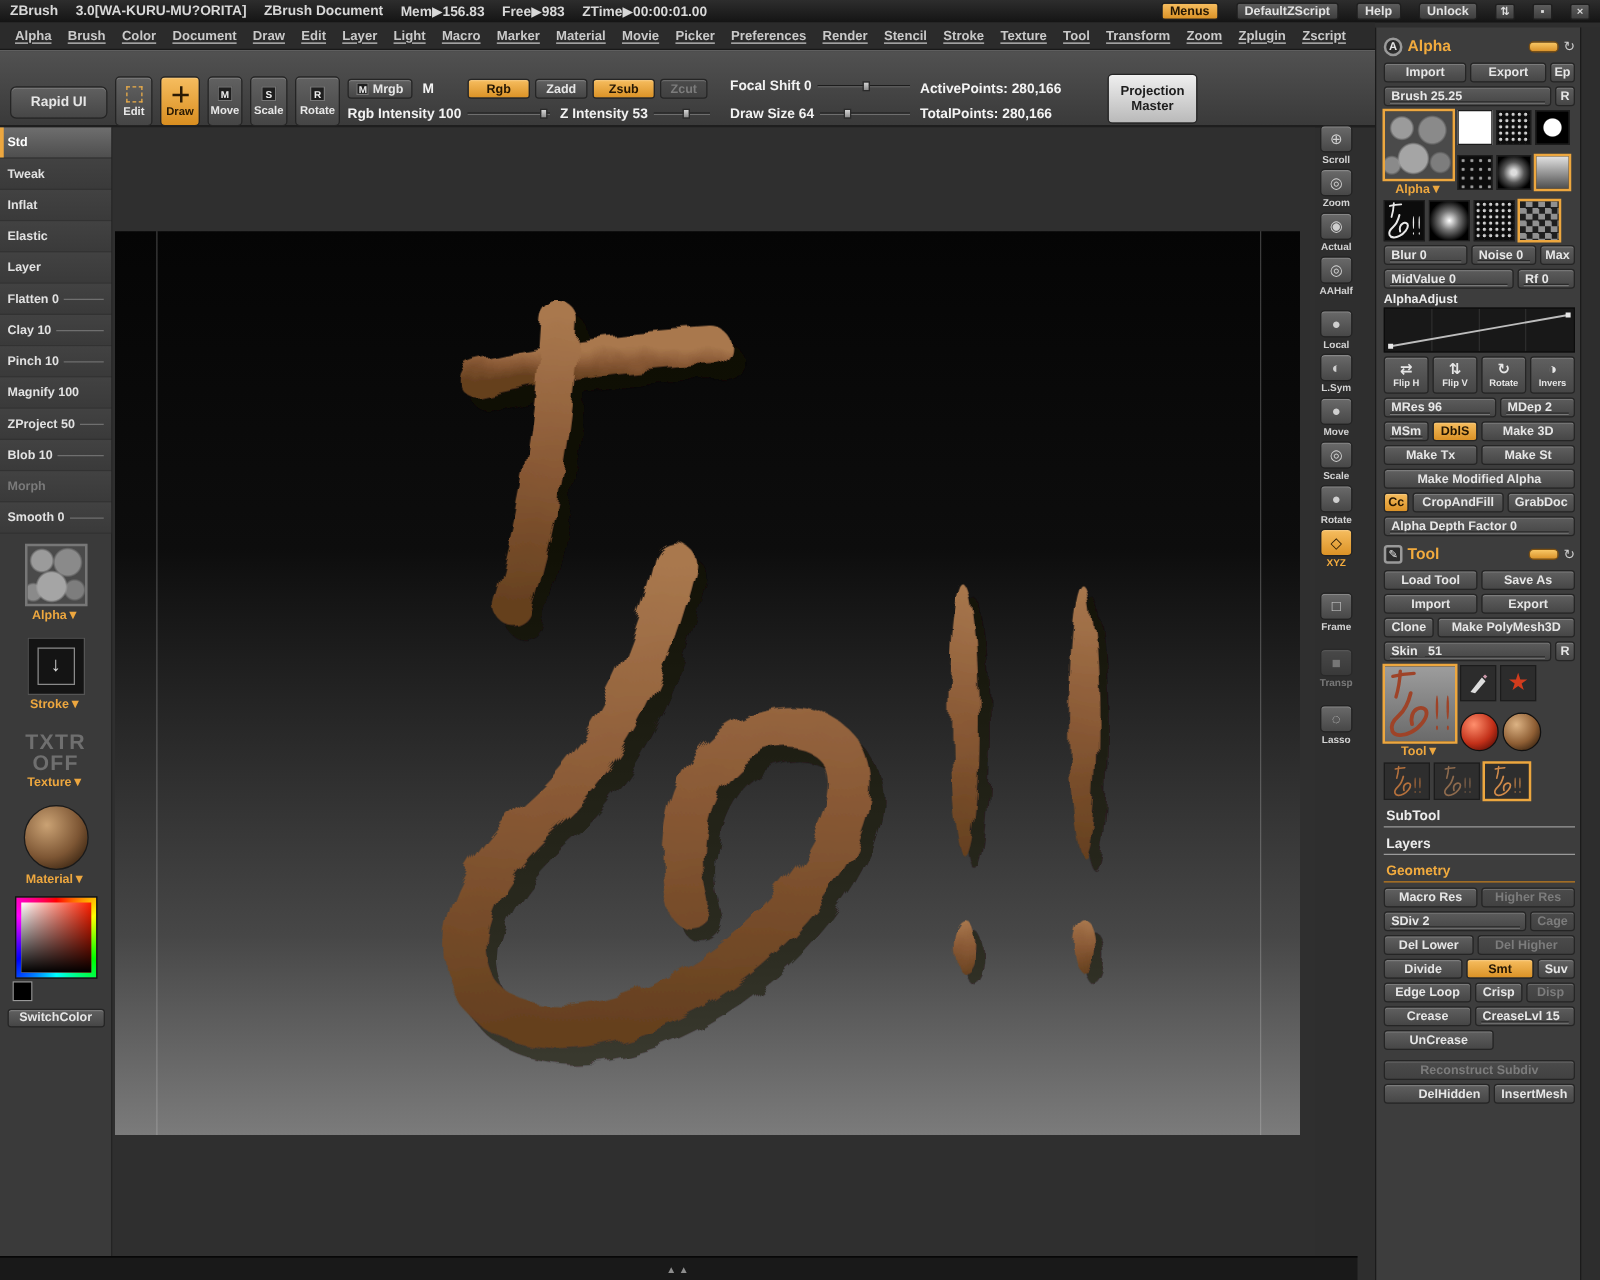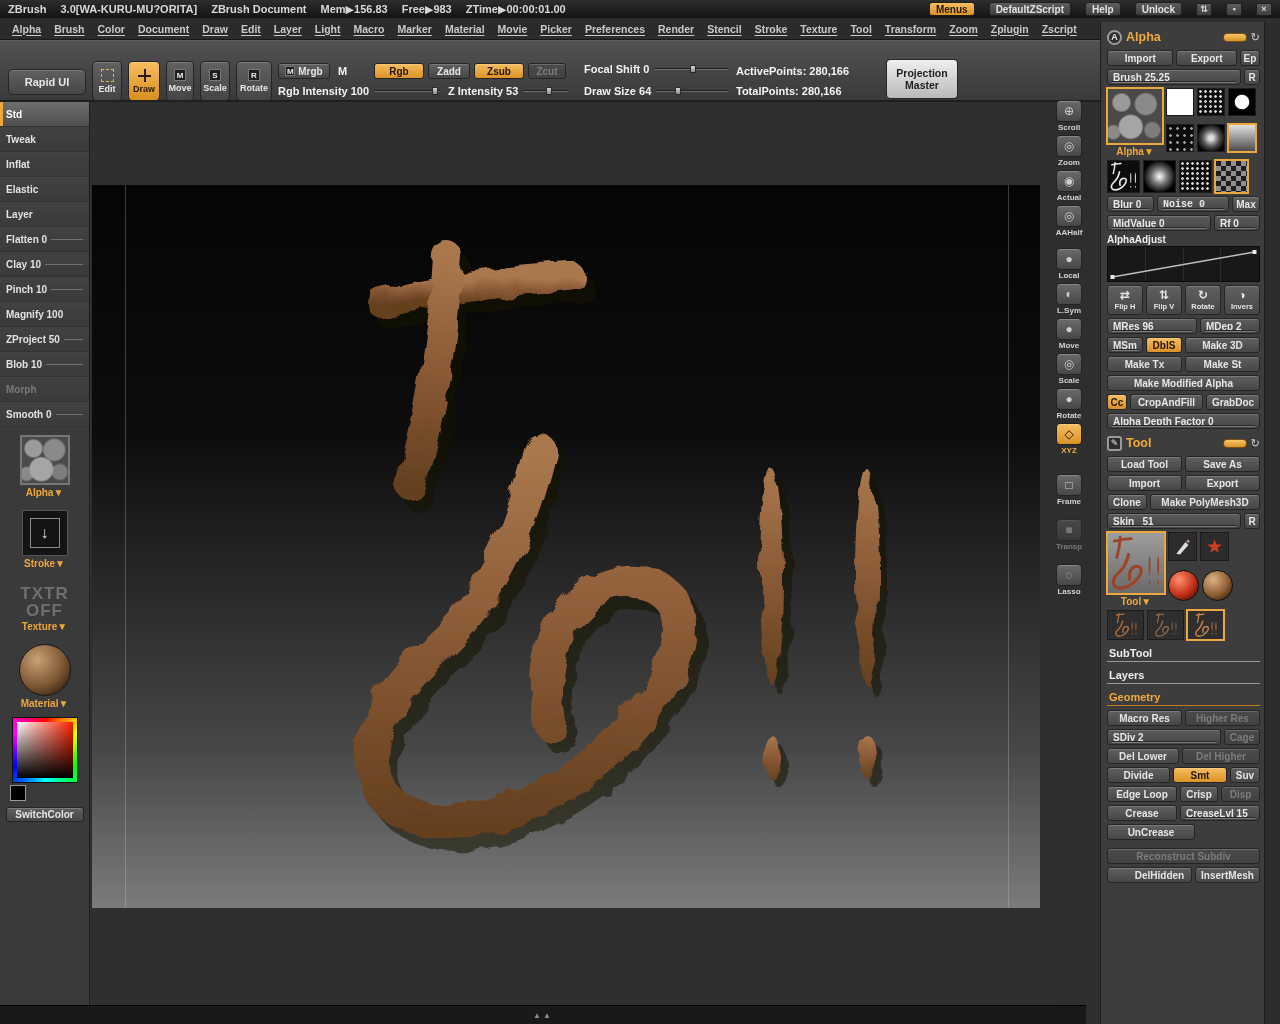--- a/index.html
+++ b/index.html
@@ -451,21 +451,21 @@
               <use href="#ga" stroke="#e9e9e9"></use>
               <use href="#gex" fill="#e9e9e9"></use>
             </svg>
         </div>
         <div class="th th-glow" style="width:33px;height:33px;"></div>
         <div class="th sp-dots" style="width:33px;height:33px;"></div>
         <div class="th th-check selth" style="width:33px;height:33px;"></div>
       </div>
       <div class="row">
         <div class="zsl" style="flex:1;">Blur 0</div>
-        <div class="zsl" style="width:72px;font-family:Liberation Mono, monospace;">Noise 0</div>
+        <div class="zsl" style="width:52px;">Noise 0</div>
         <div class="btn" style="width:28px;">Max</div>
       </div>
       <div class="row">
         <div class="zsl" style="flex:1;">MidValue 0</div>
         <div class="zsl" style="width:46px;">Rf 0</div>
       </div>
       <div style="color:#ededed;font-weight:bold;font-size:10px;margin:2px 0 1px;">AlphaAdjust</div>
       <div class="curvebox">
         <svg viewBox="0 0 150 34" width="100%" height="34">
           <line x1="37" y1="0" x2="37" y2="34" stroke="#2c2c2c"></line>

